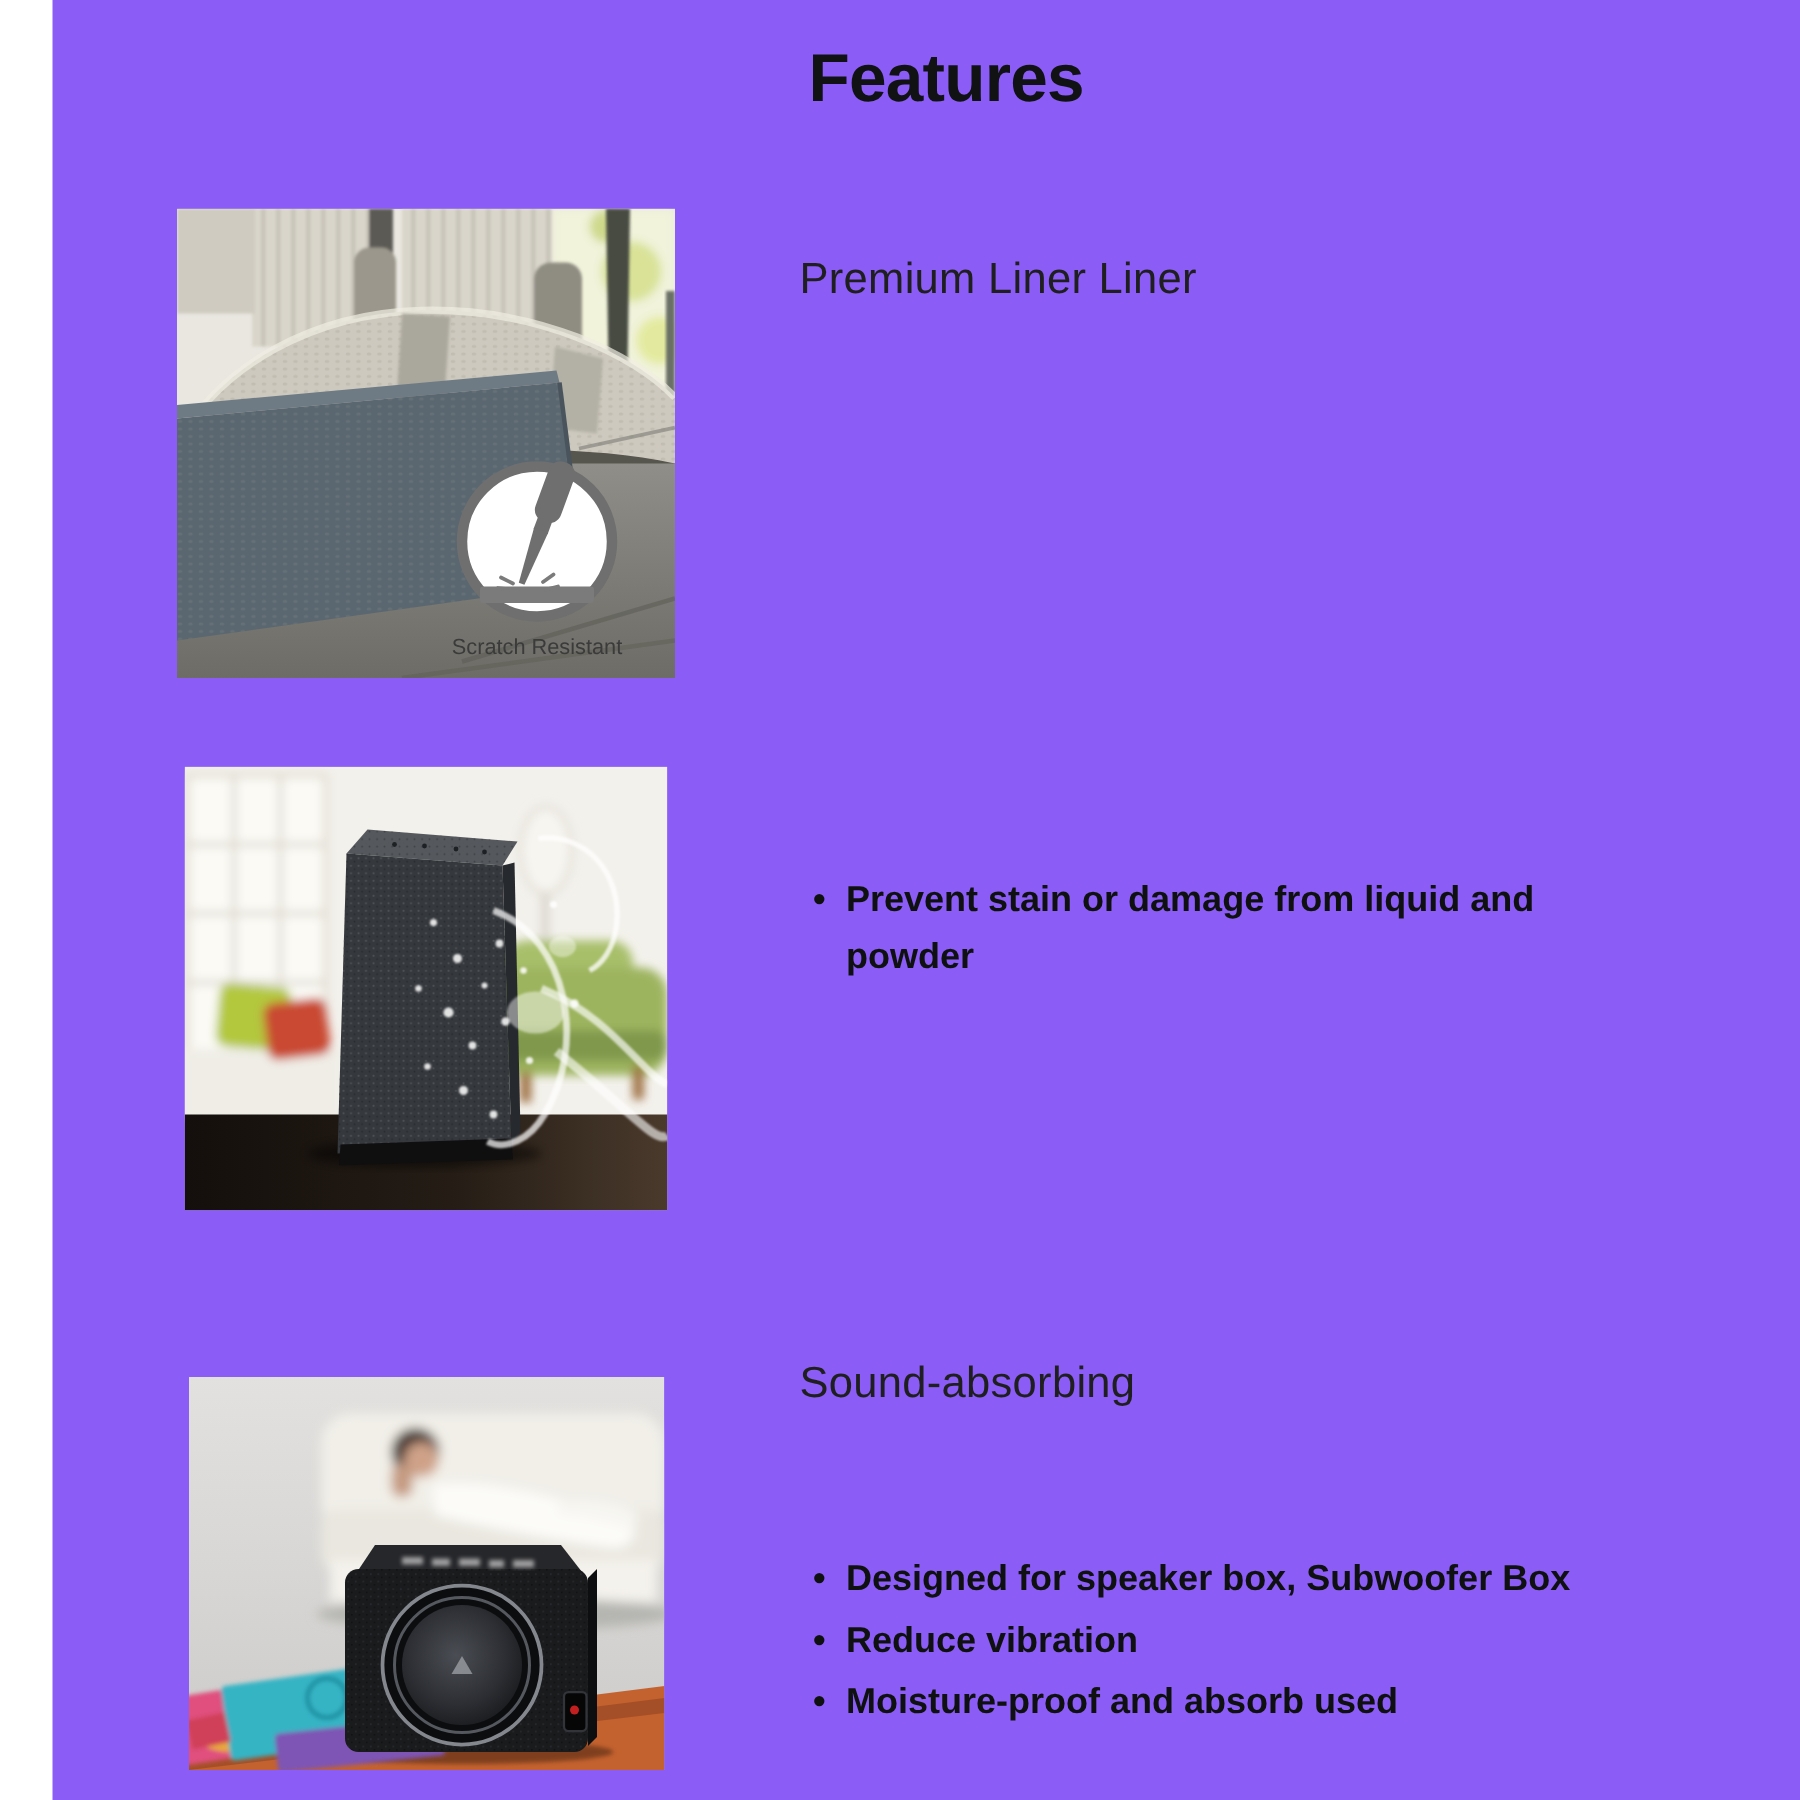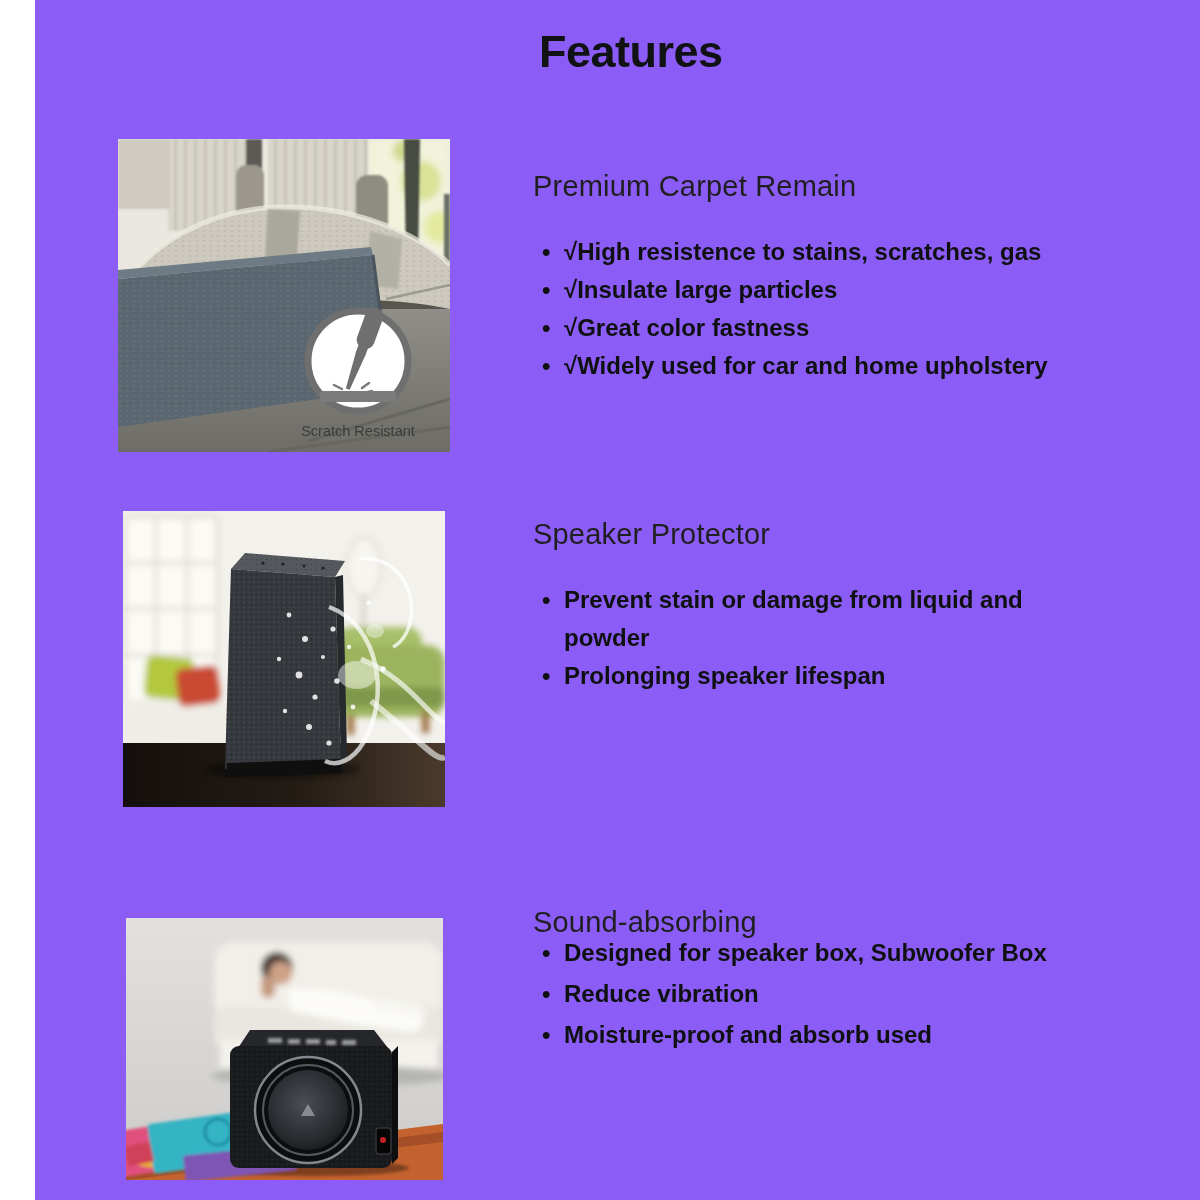--- a/index.html
+++ b/index.html
@@ -32,21 +32,21 @@
   .sec2-bullets{width:560px;}
   .sec1-bullets{width:610px;}
   .sec3-bullets{width:610px;}
 
   
   .img-1{left:83px;top:139px;width:332px;height:313px;}
   .img-2{left:88px;top:511px;width:322px;height:296px;}
   .img-3{left:91px;top:918px;width:317px;height:262px;}
 
   .h-1{top:170px;} .h-2{top:518px;} .h-3{top:906px;}
-  .b-1{top:233px;} .b-2{top:581px;} .b-3{top:932px;}
+  .b-1{top:233px;} .b-2{top:581px;} .b-3{top:1032px;}
 </style>
 </head>
 <body>
 
 <div class="canvas">
 
   <h1 class="page-title">Features</h1>
 
   <div class="img-card img-1">
     <svg viewBox="0 0 332 313">
@@ -119,27 +119,21 @@
           <rect x="-5" y="-16" width="10" height="9" fill="#6f6f6f"></rect>
           <polygon points="-5,-8 5,-8 2,30 -2,30" fill="#6f6f6f"></polygon>
         </g>
         <rect x="202" y="252" width="76" height="11" rx="2" fill="#7b7b7b"></rect>
         <path d="M216,246 L224,250 M214,253 L222,254 M244,249 L251,244 M246,254 L254,252" stroke="#7b7b7b" stroke-width="2.5" fill="none" stroke-linecap="round"></path>
       </g>
       <text x="240" y="297" text-anchor="middle" font-size="14.5" fill="#3b3b3b">Scratch Resistant</text>
     </svg>
   </div>
 
-  <h2 class="sec-heading h-1">Premium Carpet Remain</h2>
-  <ul class="bullets sec1-bullets b-1">
-    <li>√High resistence to stains, scratches, gas</li>
-    <li>√Insulate large particles</li>
-    <li>√Great color fastness</li>
-    <li>√Widely used for car and home upholstery</li>
-  </ul>
+  <h2 class="sec-heading h-1">Premium Liner Liner</h2>
 
   <div class="img-card img-2">
     <svg viewBox="0 0 322 296">
       <defs>
         <filter id="s2-blur" x="-20%" y="-20%" width="140%" height="140%">
             <feGaussianBlur stdDeviation="3.2"></feGaussianBlur>
           </filter>
         <filter id="s2-blur07" x="-30%" y="-30%" width="160%" height="160%">
             <feGaussianBlur stdDeviation="0.7"></feGaussianBlur>
           </filter>
@@ -216,24 +210,22 @@
             <circle cx="214" cy="170" r="2.8"></circle>
             <circle cx="230" cy="196" r="2.4"></circle>
           <circle cx="206" cy="232" r="2.6"></circle>
             <circle cx="246" cy="92" r="2.4"></circle>
             <circle cx="260" cy="158" r="2.8"></circle>
         </g>
       </g>
     </svg>
   </div>
 
-  <h2 class="sec-heading h-2">Speaker Protector</h2>
   <ul class="bullets sec2-bullets b-2">
     <li>Prevent stain or damage from liquid and powder</li>
-    <li>Prolonging speaker lifespan</li>
   </ul>
 
   <div class="img-card img-3">
     <svg viewBox="0 0 317 262">
       <defs>
         <filter id="s3-blur" x="-20%" y="-20%" width="140%" height="140%">
             <feGaussianBlur stdDeviation="3.4"></feGaussianBlur>
           </filter>
         <filter id="s3-blur15" x="-30%" y="-30%" width="160%" height="160%">
             <feGaussianBlur stdDeviation="1.5"></feGaussianBlur>

